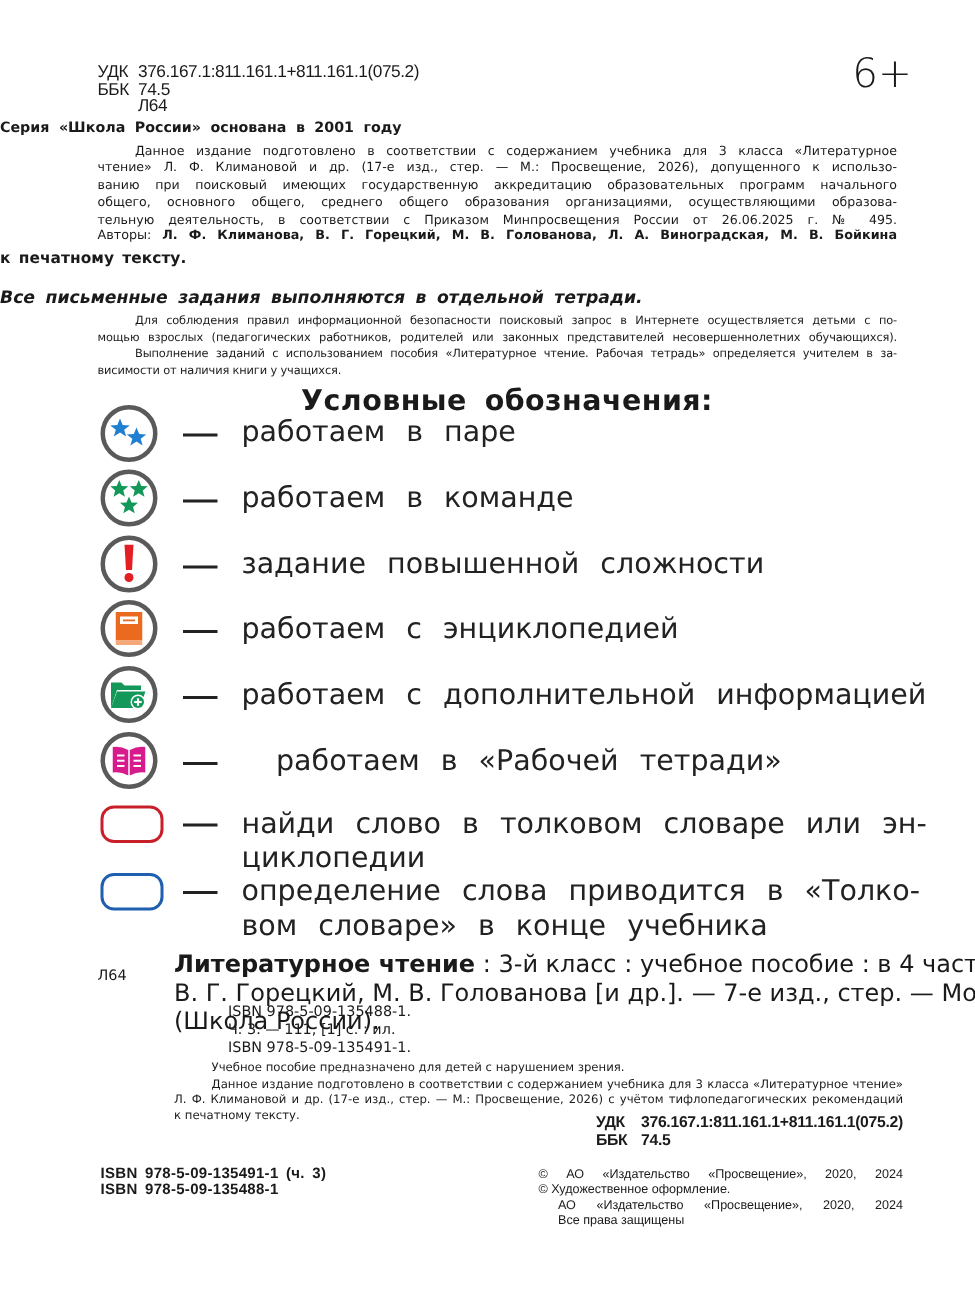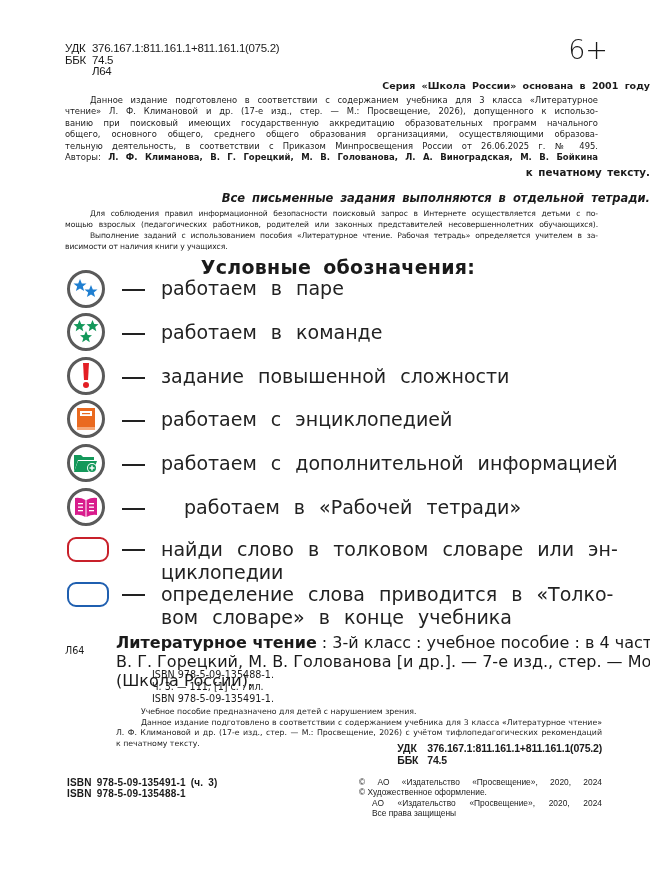--- a/index.html
+++ b/index.html
@@ -1,19 +1,19 @@
 <!DOCTYPE html>
 <html><head>
   <meta charset="utf-8">
   <style>
     html, body { margin: 0; padding: 0; background: #ffffff; }
     body { width: 650px; height: 869px; position: relative; overflow: hidden; color: #1a1a1a; font-family: "DejaVu Sans", sans-serif; }
     .abs { position: absolute; }
     .tiny { font-family: "DejaVu Sans", sans-serif; font-size: 7.6px; line-height: 11px; letter-spacing: -0.1px; }
-    .center { text-align: right; }
+    .center { text-align: left; }
     .udk-block { left: 65px; top: 43px; font-family: "Liberation Sans", sans-serif; font-size: 11.5px; line-height: 11.5px; letter-spacing: -0.3px; }
     .udk-block .row { display: flex; }
     .udk-block .lbl { width: 27px; }
     .age { right: 42px; top: 34px; font-family: "DejaVu Sans", sans-serif; font-size: 27px; font-weight: 300; }
     .series { left: 0; width: 650px; top: 80px; font-family: "DejaVu Sans", sans-serif; font-size: 9.5px; font-weight: bold; word-spacing: 3px; }
     .para { font-family: "DejaVu Sans", sans-serif; font-size: 8.4px; line-height: 11.4px; }
     .p1 { left: 65px; width: 533px; top: 95px; }
     .p1 .line { display: block; text-align: justify; text-align-last: justify; white-space: nowrap; }
     .authors { left: 65px; width: 533px; top: 152px; font-family: "DejaVu Sans", sans-serif; font-size: 8.5px; white-space: nowrap; text-align: justify; text-align-last: justify; }
     .authors b { font-weight: bold; }

